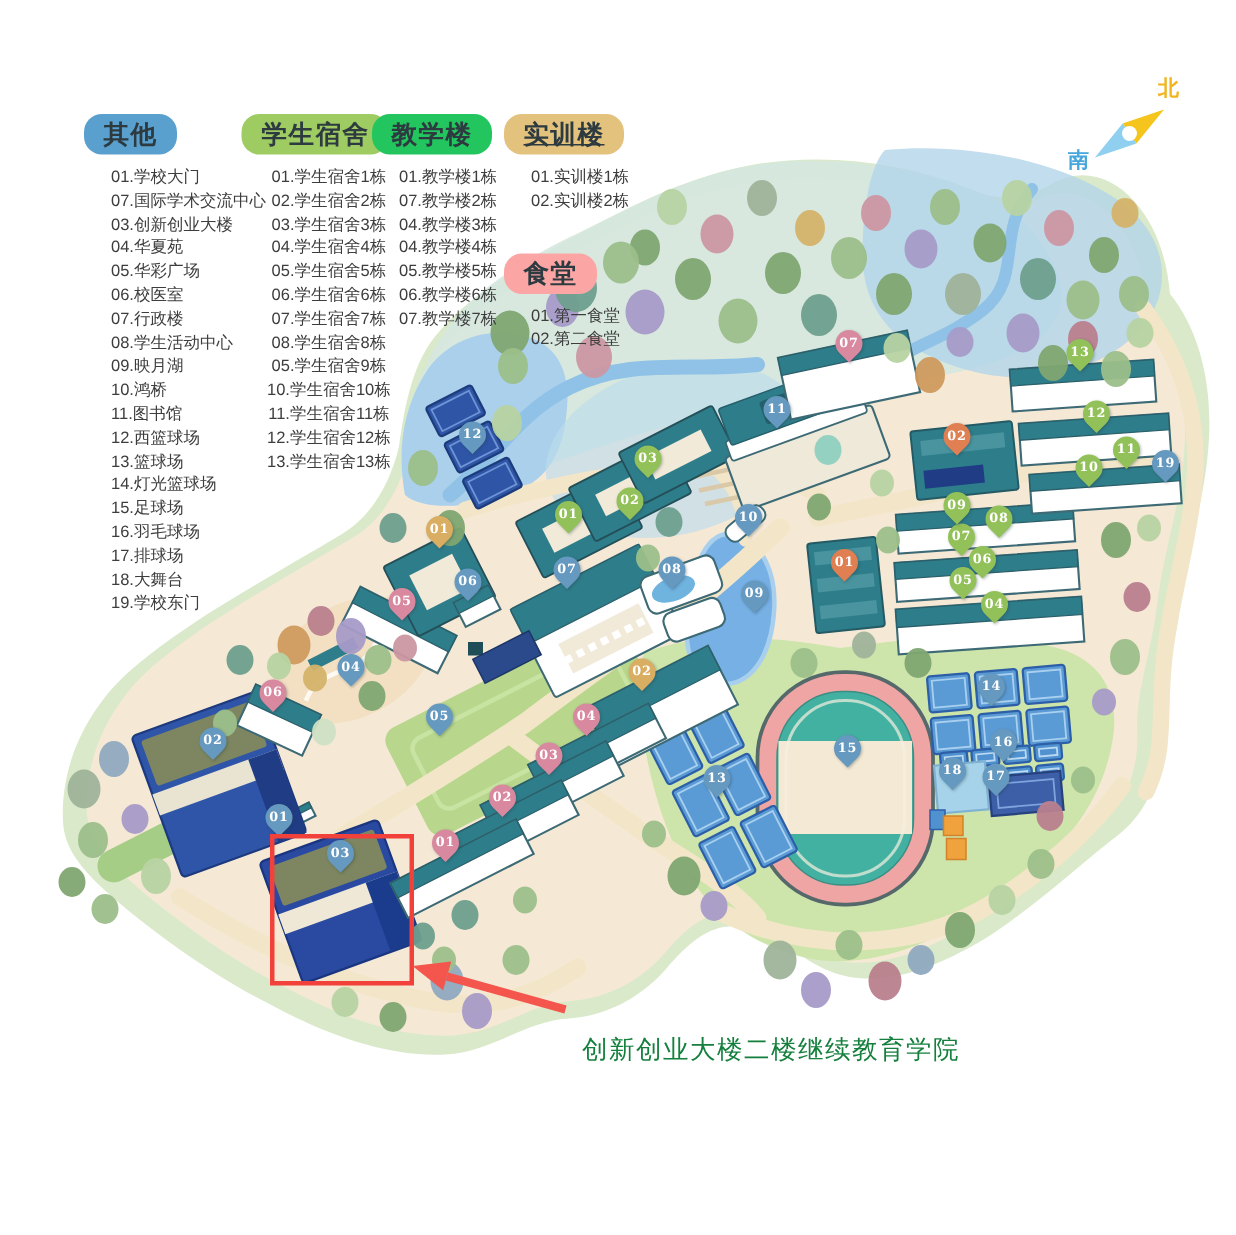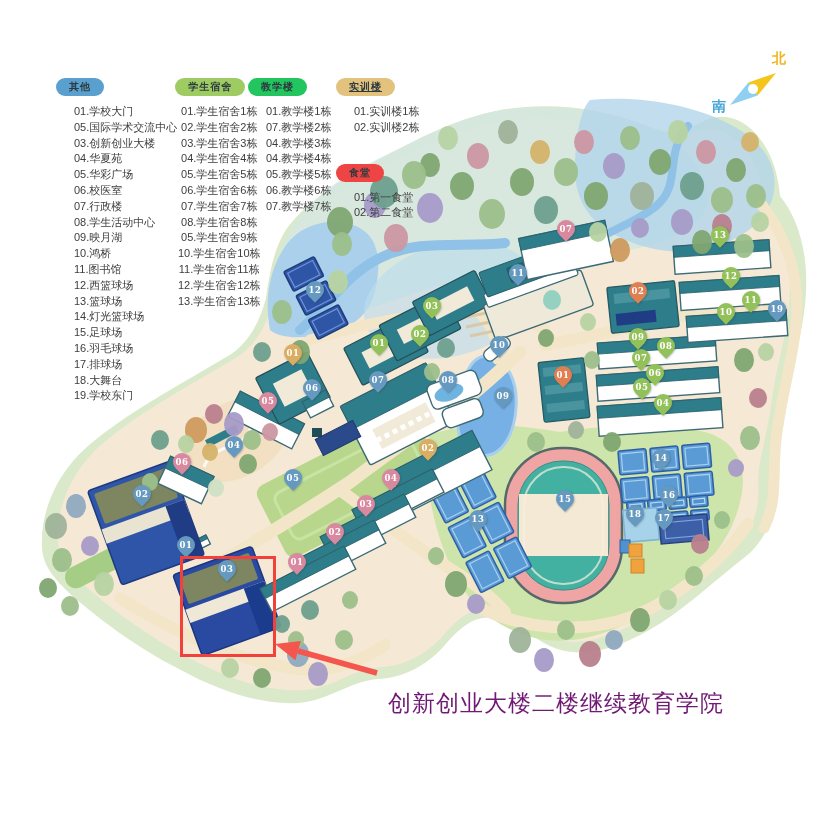--- a/index.html
+++ b/index.html
@@ -9,31 +9,31 @@
   
   .bA{fill:#ffffff;stroke:#3d6a74;stroke-width:1.4;}
   .roof{fill:#2e7d8a;stroke:#2a5f6a;stroke-width:.8;}
   .roofD{fill:#2e7d8a;stroke:#244f58;stroke-width:1.2;}
   .cream{fill:#f2ead9;}
   .bB{fill:#2e7d8a;stroke:#235a64;stroke-width:1.3;}
   .win{stroke:#fff;stroke-width:5;stroke-dasharray:5 4;}
   
   .legend-col{position:absolute;}
   .legend-block + .legend-block{margin-top:26px;}
-  .legend-badge{display:inline-block;margin-left:12px;margin-bottom:8px;padding:2px 13px;border-radius:12px;font-size:10px;font-weight:700;letter-spacing:1px;color:#2d3b40;}
+  .legend-badge{display:inline-block;margin-left:12px;margin-bottom:8px;padding:2px 13px;border-radius:12px;font-size:17px;font-weight:700;letter-spacing:1px;color:#2d3b40;}
   .legend-items{list-style:none;margin:0;padding:0;font-size:11px;color:#3d3d3d;}
   .legend-items li{line-height:15.8px;white-space:nowrap;margin-left:30px;}
   
   #pin-layer{position:absolute;inset:0;pointer-events:none;}
   .pin{position:absolute;width:18px;height:18px;border-radius:50% 50% 50% 0;transform:translate(-50%,-50%) rotate(-45deg);box-shadow:0 1px 2px rgba(40,60,70,.35);}
   .pin span{position:absolute;inset:0;display:flex;align-items:center;justify-content:center;transform:rotate(45deg);font-family:"DejaVu Serif",serif;font-size:8.5px;font-weight:700;color:#fff;letter-spacing:.5px;}
   
   .hl-box{position:absolute;left:180px;top:556px;width:90px;height:95px;border:3.5px solid #f2413a;}
   .arrow-svg{position:absolute;left:258px;top:630px;}
-  .annotation{position:absolute;left:388px;top:688px;font-size:23px;color:#701a75;letter-spacing:1px;white-space:nowrap;}
+  .annotation{position:absolute;left:388px;top:688px;font-size:17px;color:#15803d;letter-spacing:1px;white-space:nowrap;}
   
   .compass{position:absolute;left:690px;top:40px;width:115px;height:80px;}
   .compass svg{position:absolute;left:0;top:0;}
   .compass .n{position:absolute;left:82px;top:10px;font-size:14px;font-weight:700;color:#f1b51f;}
   .compass .s{position:absolute;left:22px;top:58px;font-size:14px;font-weight:700;color:#48a7da;}
 </style>
 </head>
 <body>
 
 <div class="stage">
@@ -551,21 +551,21 @@
       </div>
       <div class="pin" style="left: 638px; top: 291px; background: rgb(224, 127, 82);">
         <span>02</span>
       </div>
     </div>
 
   <div id="legend">
       <div class="legend-col" style="left: 44px; top: 76px;">
         <div class="legend-block"><div class="legend-badge" style="background: rgb(90, 160, 206);">其他</div><ul class="legend-items">
             <li>01.学校大门</li>
-            <li>05.国际学术交流中心</li>
+            <li>07.国际学术交流中心</li>
             <li>03.创新创业大楼</li>
             <li>04.华夏苑</li>
             <li>05.华彩广场</li>
             <li>06.校医室</li>
             <li>07.行政楼</li>
             <li>08.学生活动中心</li>
             <li>09.映月湖</li>
             <li>10.鸿桥</li>
             <li>11.图书馆</li>
             <li>12.西篮球场</li>
@@ -604,21 +604,21 @@
             <li>05.教学楼5栋</li>
             <li>06.教学楼6栋</li>
             <li>07.教学楼7栋</li>
           </ul></div>
       </div>
       <div class="legend-col" style="left: 324px; top: 76px;">
         <div class="legend-block"><div class="legend-badge" style="background: rgb(227, 194, 126); text-decoration: underline;">实训楼</div><ul class="legend-items">
             <li>01.实训楼1栋</li>
             <li>02.实训楼2栋</li>
           </ul></div>
-        <div class="legend-block"><div class="legend-badge" style="background: #ef4444; text-align: center;">食堂</div><ul class="legend-items">
+        <div class="legend-block"><div class="legend-badge" style="background: #fca5a5; text-align: center;">食堂</div><ul class="legend-items">
             <li>01.第一食堂</li>
             <li>02.第二食堂</li>
           </ul></div>
       </div>
     </div>
 
   <div class="compass">
     <svg width="115" height="80">
       <polygon points="86,33 58.4,42.4 67.6,55.6" fill="#f5c51d"></polygon>
       <polygon points="40,65 67.6,55.6 58.4,42.4" fill="#8fd0f0"></polygon>

